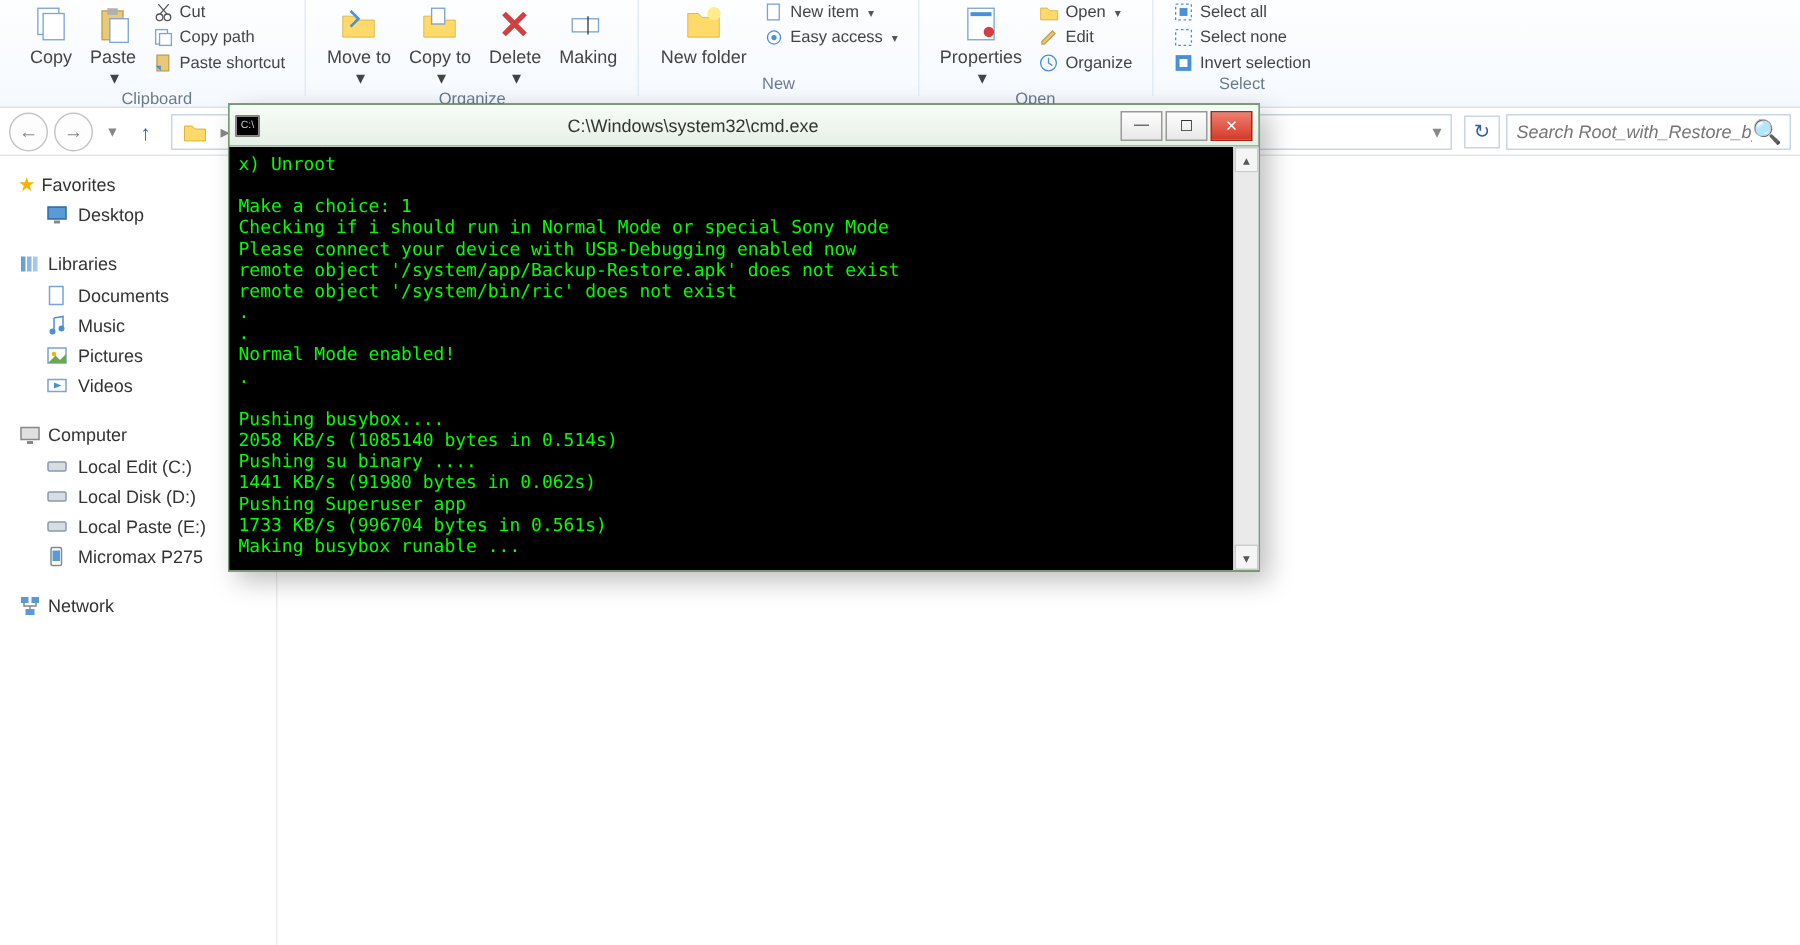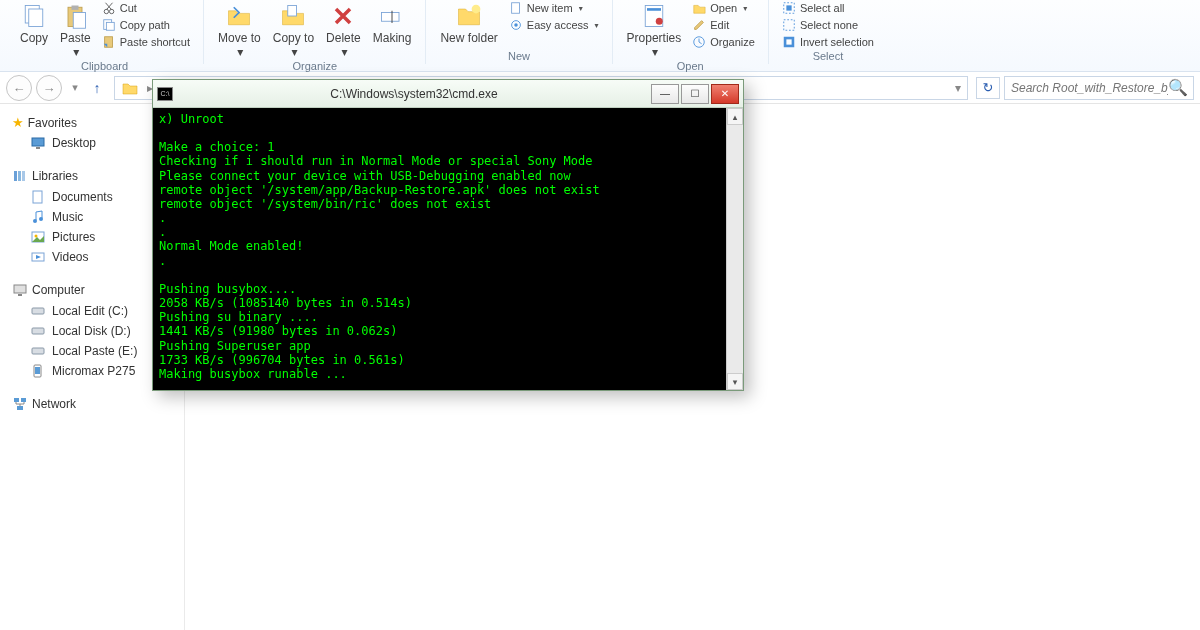--- a/index.html
+++ b/index.html
@@ -33,21 +33,21 @@
 .main { display: flex; height: calc(100% - 104px); }
 .sidebar { width: 185px; border-right: 1px solid #eaeaea; padding: 8px 0; font-size: 12px; overflow: hidden; }
 .side-head { display: flex; align-items: center; gap: 4px; padding: 3px 12px; font-weight: normal; color: #333; }
 .side-item { display: flex; align-items: center; gap: 6px; padding: 2px 12px 2px 30px; color: #333; cursor: default; }
 .side-spacer { height: 12px; }
 .star-icon { color: #f7b500; font-size: 13px; }
 .icon16 { width: 16px; height: 16px; display: inline-block; }
 .content { flex: 1; background: #fff; position: relative; }
 
 
-.cmd-window { position: absolute; left: 152px; top: 79px; width: 592px; border: 1px solid #7a9a7a; box-shadow: 6px 6px 16px rgba(0,0,0,0.25); background: #14532d; }
+.cmd-window { position: absolute; left: 152px; top: 69px; width: 688px; border: 1px solid #7a9a7a; box-shadow: 6px 6px 16px rgba(0,0,0,0.25); background: #14532d; }
 .cmd-titlebar { height: 28px; background: linear-gradient(#f7fcf7, #e6f0e6); display: flex; align-items: center; padding: 0 4px; border-bottom: 1px solid #c0d0c0; }
 .cmd-icon { width: 16px; height: 14px; background: #000; border: 1px solid #888; margin-right: 6px; display: flex; align-items: center; justify-content: center; color: #ccc; font-size: 7px; font-family: monospace; }
 .cmd-title { flex: 1; text-align: center; font-size: 12px; color: #333; }
 .win-btn { width: 28px; height: 20px; border: 1px solid #999; margin-left: 2px; display: flex; align-items: center; justify-content: center; font-size: 10px; background: linear-gradient(#fdfdfd,#e8e8e8); color: #333; }
 .win-btn.close { background: linear-gradient(#f08070,#d43a2a); color: #fff; border-color: #a02a1a; }
 .cmd-body { display: flex; }
 .cmd-output { flex: 1; background: #000; color: #00ff00; font-family: "Lucida Console", "Consolas", monospace; font-size: 12px; line-height: 1.18; padding: 4px 6px; white-space: pre; height: 282px; overflow: hidden; }
 .cmd-scroll { width: 17px; background: #f0f0f0; display: flex; flex-direction: column; border-left: 1px solid #ccc; }
 .scroll-arrow { height: 17px; background: #f5f5f5; border: 1px solid #ccc; display:flex;align-items:center;justify-content:center;font-size:9px;color:#555; }
 .scroll-track { flex: 1; background: #eaeaea; }

